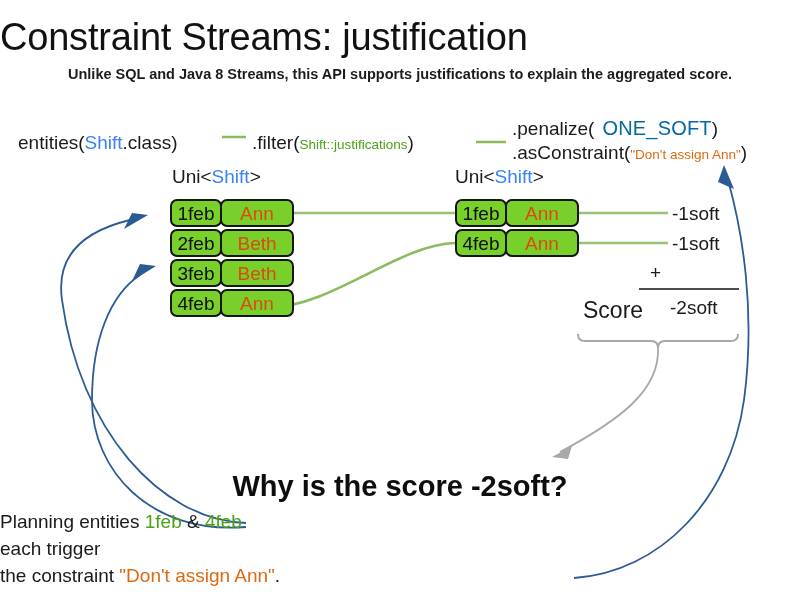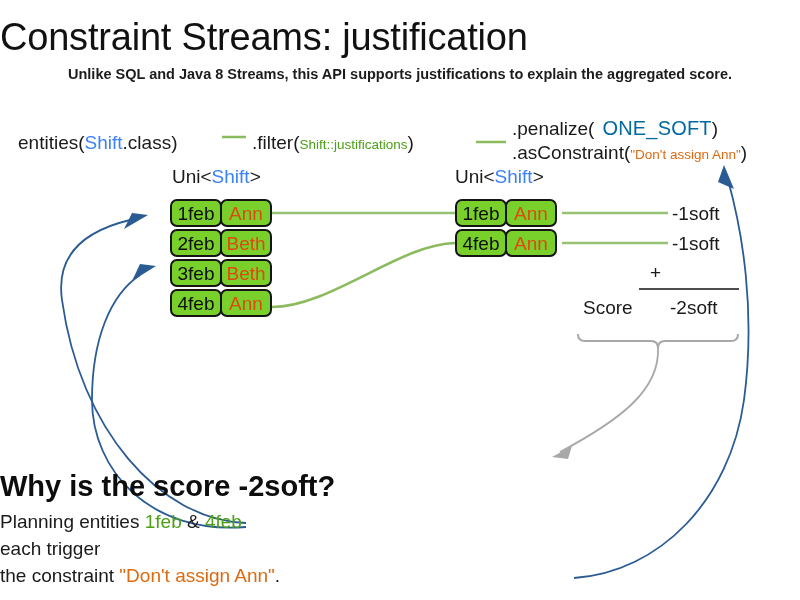--- a/index.html
+++ b/index.html
@@ -100,21 +100,21 @@
     font-size: 19px;
     line-height: 1;
   }
   .cell-date {
     width: 52px;
     color: #0d0d0d;
     border-right-width: 2px;
     margin-right: -2px;
   }
   .cell-name {
-    width: 52px;
+    width: 74px;
     color: #dd4a10;
   }
   #cards-left  { left: 170px; top: 199px; }
   #cards-right { left: 455px; top: 199px; }
   #cards-left .shift-card,
   #cards-right .shift-card { margin-bottom: 2px; }
 
   
   .soft-label {
     font-size: 19px;
@@ -129,36 +129,37 @@
     font-size: 19px;
     color: #1a1a1a;
   }
   #sum-rule {
     left: 639px; top: 288px;
     width: 100px; height: 2px;
     background: #4d4d4d;
   }
   #score-label {
     left: 583px; top: 297px;
-    font-size: 19px;
+    font-size: 23px;
     color: #1a1a1a;
     white-space: nowrap;
   }
   #score-total {
     left: 670px; top: 297px;
     font-size: 19px;
     color: #1a1a1a;
     white-space: nowrap;
     text-align: right;
   }
 
   
   #why-heading {
     left: 0; top: 470px;
     width: 800px;
+    text-align: center;
     font-size: 29px;
     font-weight: bold;
     color: #0d0d0d;
     white-space: nowrap;
   }
   .explain-line {
     left: 0;
     width: 800px;
     text-align: left;
     font-size: 19px;

